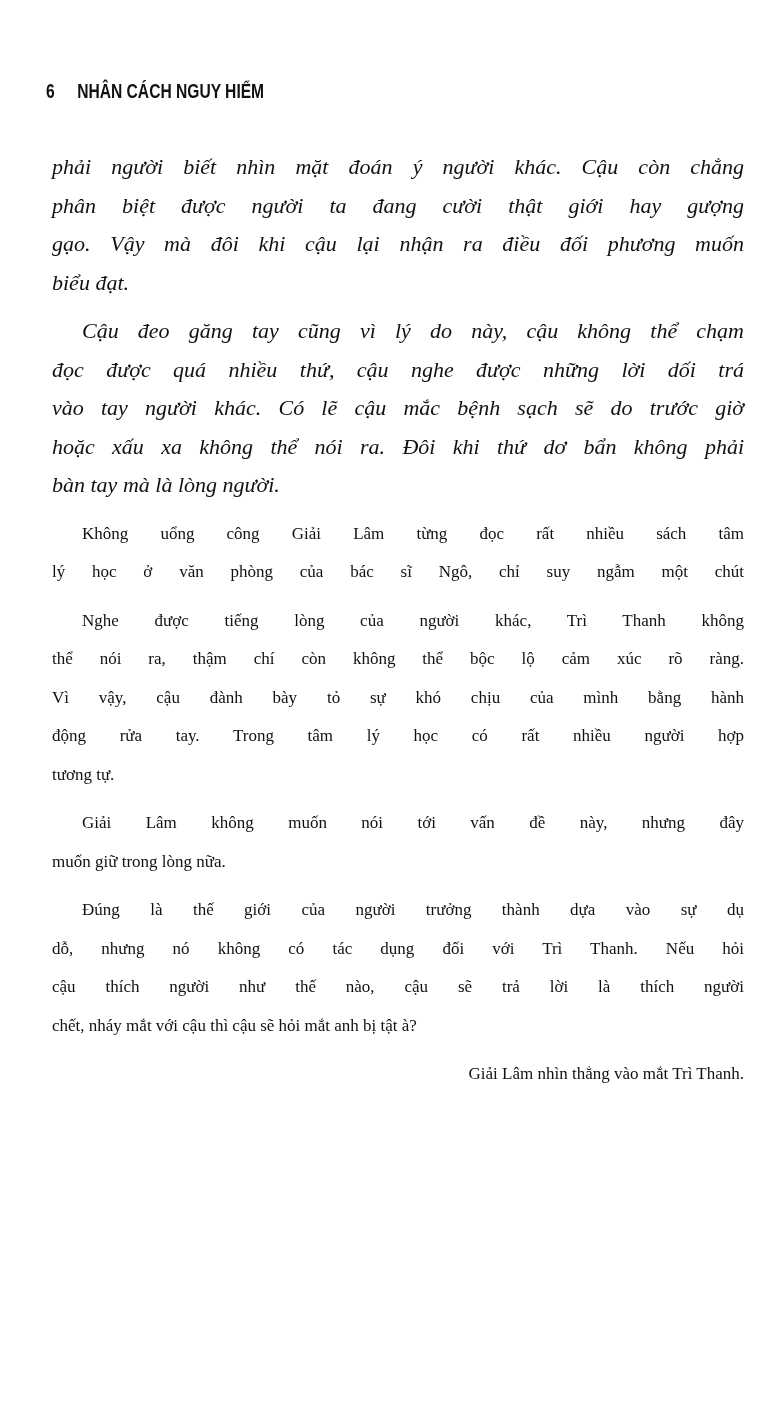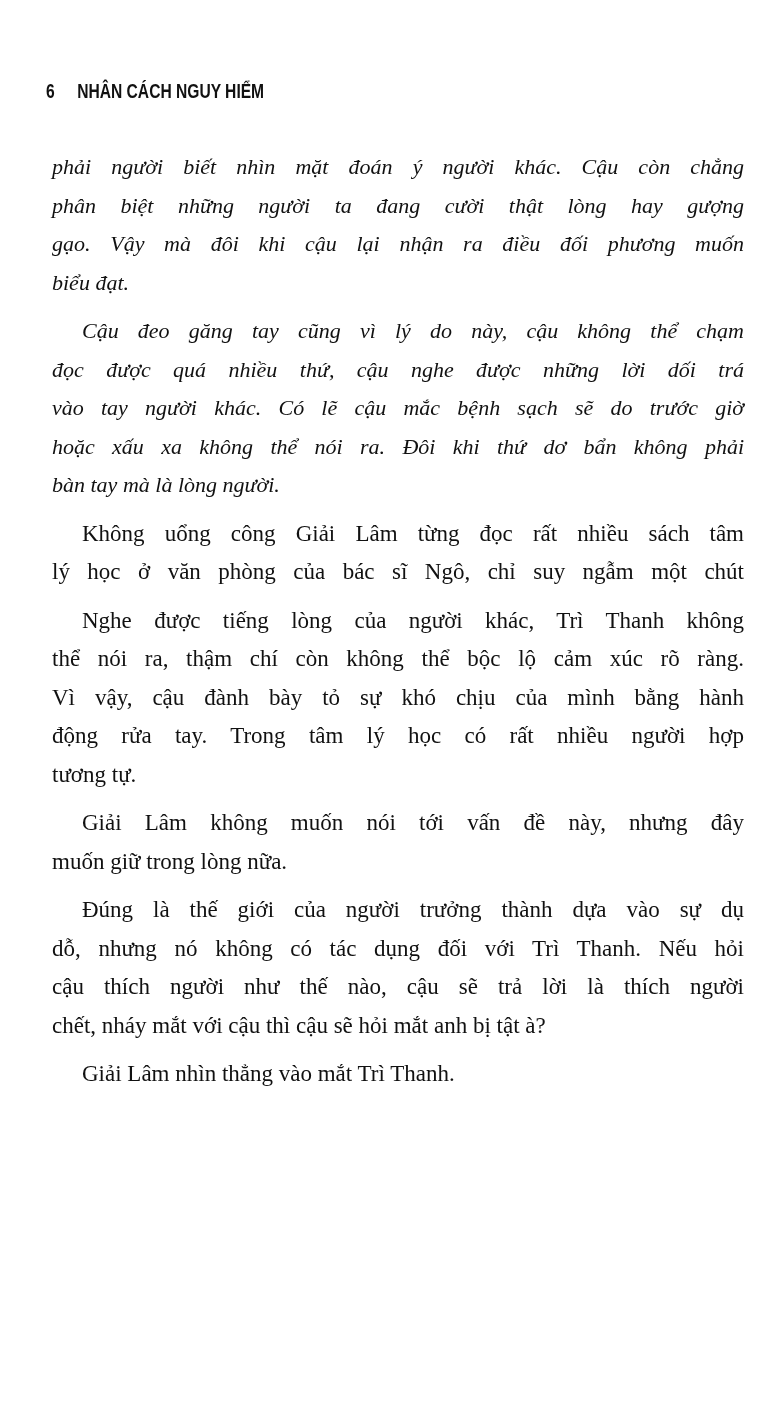--- a/index.html
+++ b/index.html
@@ -58,47 +58,48 @@
       height: 38.5px;
       line-height: 38.5px;
       font-size: 27.5px;
     }
     .line.justify {
       text-align: justify;
       text-align-last: justify;
     }
     .line.indent {
       padding-left: 30px;
+      text-align: right;
     }
     .italic .line {
       font-style: italic;
       font-size: 22px;
     }
     .regular .line {
-      font-size: 23px;
+      font-size: 17px;
     }
     .gap {
       height: 10px;
     }
   </style>
 </head>
 <body>
 
 <div class="page">
 
   <div class="running-header">
     <span class="page-number">6</span>
     <span class="book-title">NHÂN CÁCH NGUY HIỂM</span>
   </div>
 
   <div class="body-text">
 
     <div class="para italic">
       <span class="line justify">phải người biết nhìn mặt đoán ý người khác. Cậu còn chẳng</span>
-      <span class="line justify">phân biệt những người ta đang cười thật lòng hay gượng</span>
+      <span class="line justify">phân biệt được người ta đang cười thật giới hay gượng</span>
       <span class="line justify">gạo. Vậy mà đôi khi cậu lại nhận ra điều đối phương muốn</span>
       <span class="line">biểu đạt.</span>
     </div>
     <div class="gap"></div>
 
     <div class="para italic">
       <span class="line justify indent">Cậu đeo găng tay cũng vì lý do này, cậu không thể chạm</span>
       <span class="line justify">đọc được quá nhiều thứ, cậu nghe được những lời dối trá</span>
       <span class="line justify">vào tay người khác. Có lẽ cậu mắc bệnh sạch sẽ do trước giờ</span>
       <span class="line justify">hoặc xấu xa không thể nói ra. Đôi khi thứ dơ bẩn không phải</span>

